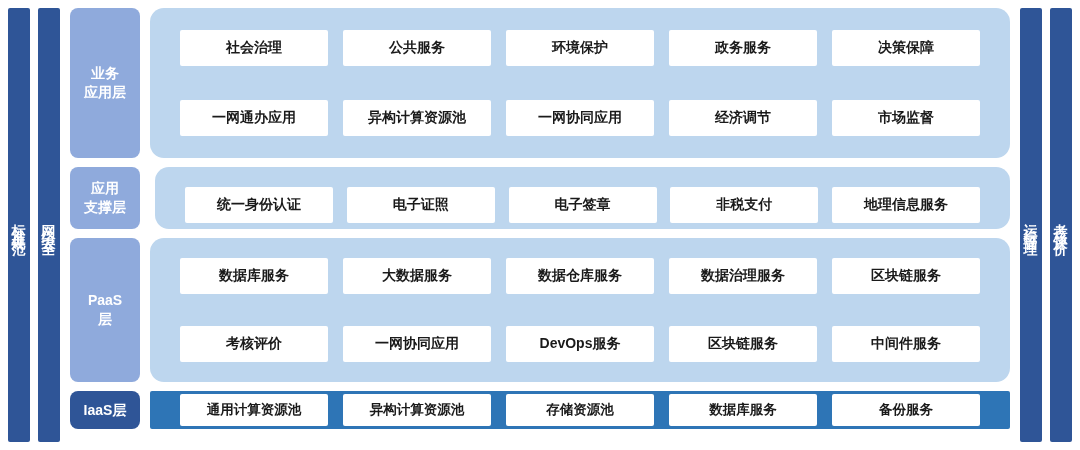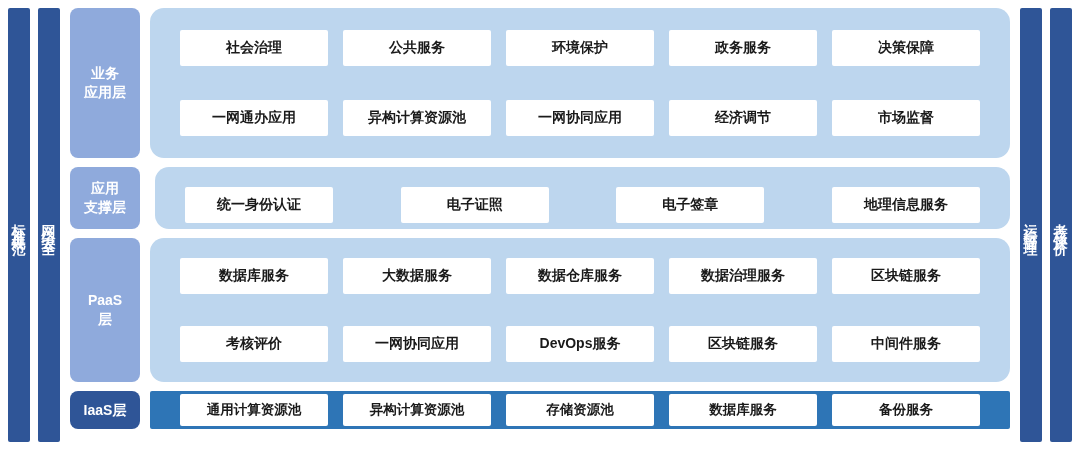--- a/index.html
+++ b/index.html
@@ -63,20 +63,21 @@
       <div class="layer support">
         <div class="layer-label">
           <div>应用</div>
           <div>支撑层</div>
         </div>
         <div class="layer-body">
           <div class="row">
             <div class="box">统一身份认证</div>
             <div class="box">电子证照</div>
             <div class="box">电子签章</div>
+            <div class="box">非税支付</div>
             <div class="box">地理信息服务</div>
           </div>
         </div>
       </div>
       <div class="layer paas">
         <div class="layer-label">
           <div>PaaS</div>
           <div>层</div>
         </div>
         <div class="layer-body">

